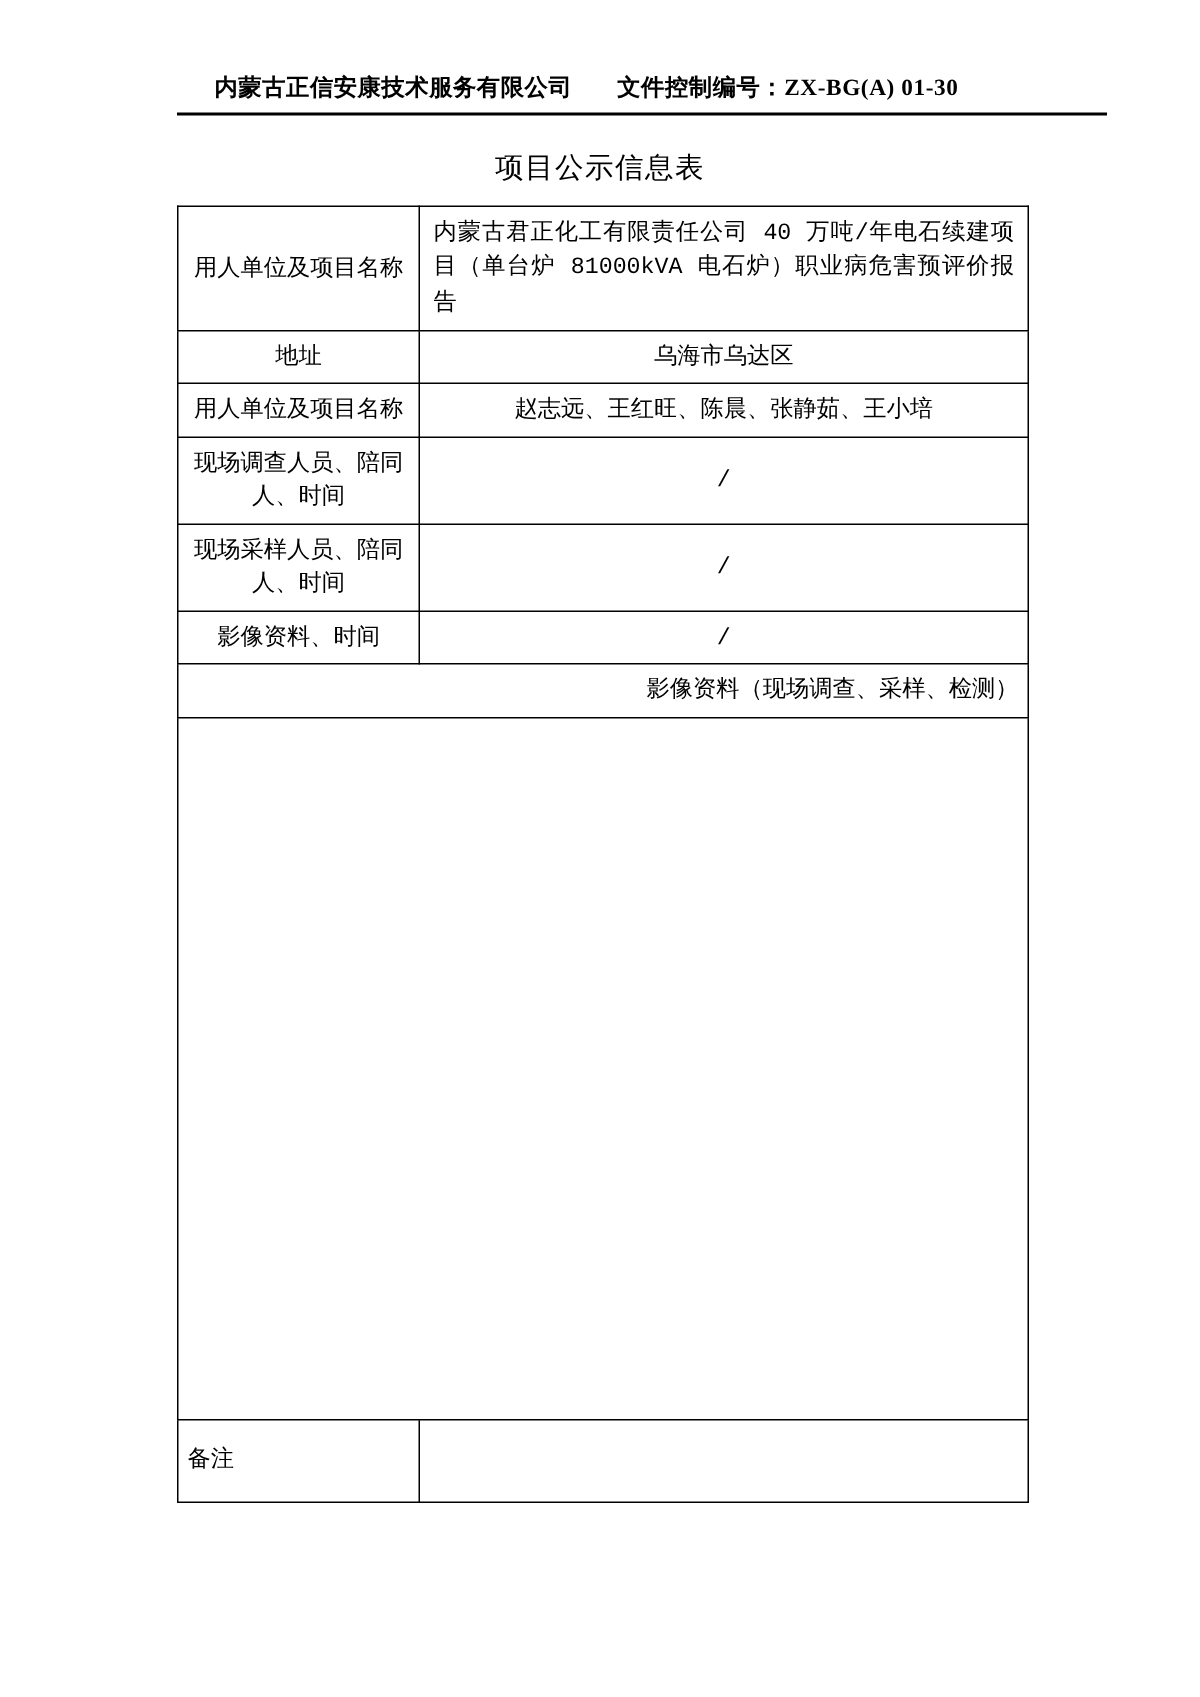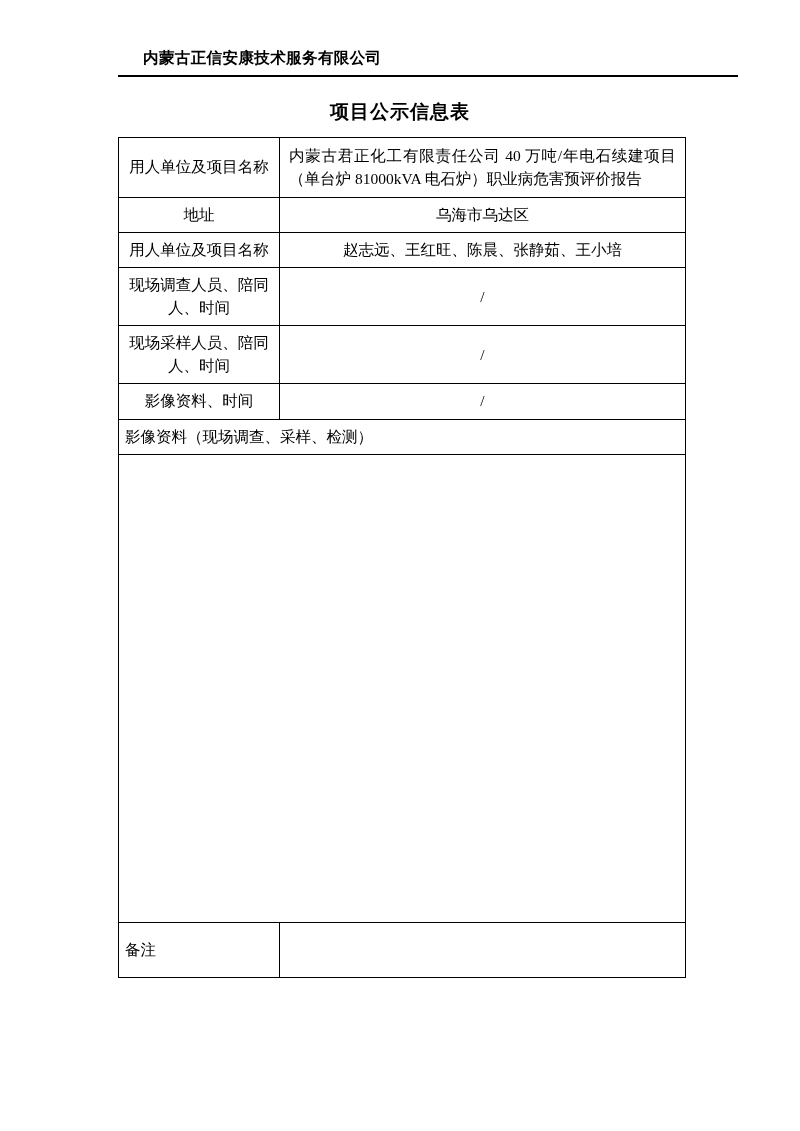--- a/index.html
+++ b/index.html
@@ -39,21 +39,21 @@
     margin-left: 25px;
   }
   .doc-header .ctrl {
     margin-left: 30px;
     white-space: nowrap;
   }
 
   
   .doc-title {
     text-align: center;
-    font-weight: bold;
+    font-weight: normal;
     font-size: 19px;
     margin-top: 22px;
     letter-spacing: 1px;
   }
 
   
   .tbl-wrap {
     margin: 12px 62px 0 118px;
   }
   table.info {
@@ -67,30 +67,31 @@
     padding: 6px 6px;
     font-size: 15.5px;
     line-height: 1.45;
   }
   td.label {
     width: 148px;
     text-align: center;
   }
   td.value {
     text-align: center;
+    font-family: Liberation Mono, monospace;
   }
   td.value.left {
     text-align: justify;
     text-align-last: left;
     padding-left: 9px;
     padding-right: 9px;
     line-height: 1.5;
   }
   td.media-head {
-    text-align: left;
+    text-align: right;
     border-bottom: none;
     padding-top: 7px;
     padding-bottom: 7px;
   }
   td.media-body {
     border-top: none;
     height: 455px;
   }
   td.remark-label {
     width: 72px;
@@ -101,20 +102,21 @@
     text-align: left;
   }
 </style>
 </head>
 <body>
 
 <div class="page">
 
   <div class="doc-header">
     <span class="org">内蒙古正信安康技术服务有限公司</span>
+    <span class="ctrl">文件控制编号：ZX-BG(A) 01-30</span>
   </div>
 
   <div class="doc-title">项目公示信息表</div>
 
   <div class="tbl-wrap">
     <table class="info">
       <tbody>
         <tr>
           <td class="label">用人单位及项目名称</td>
           <td class="value left">内蒙古君正化工有限责任公司 40 万吨/年电石续建项目（单台炉 81000kVA 电石炉）职业病危害预评价报告</td>

